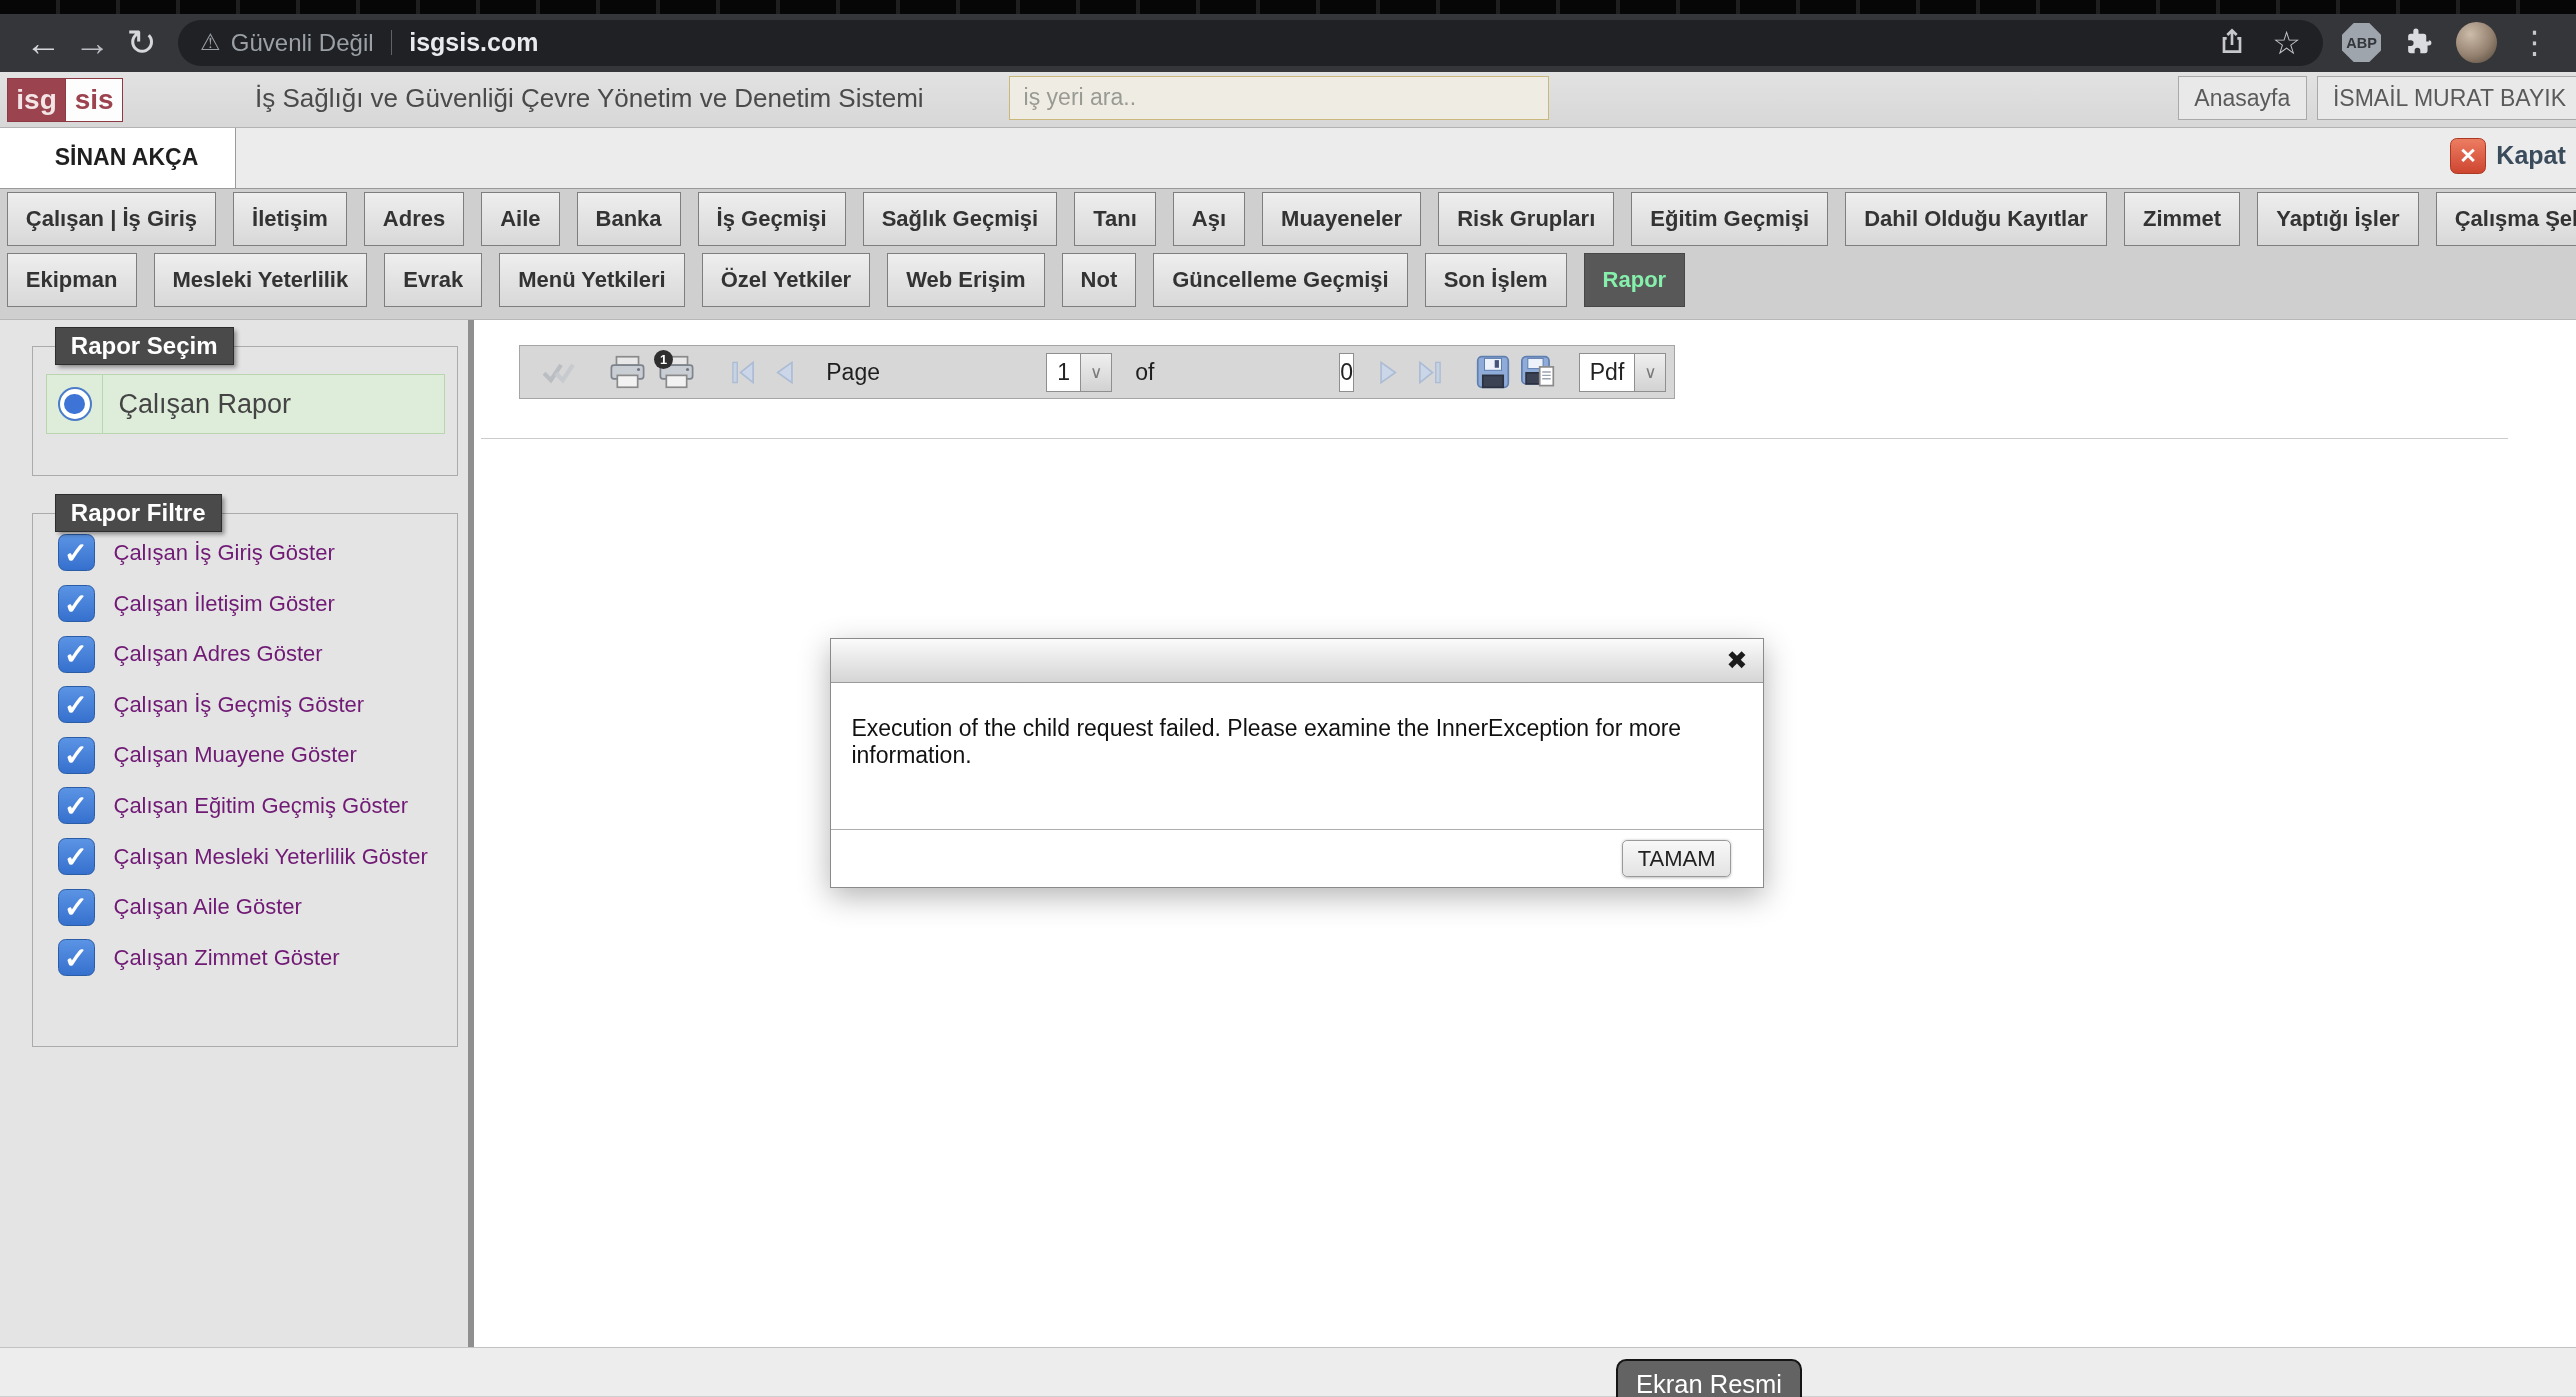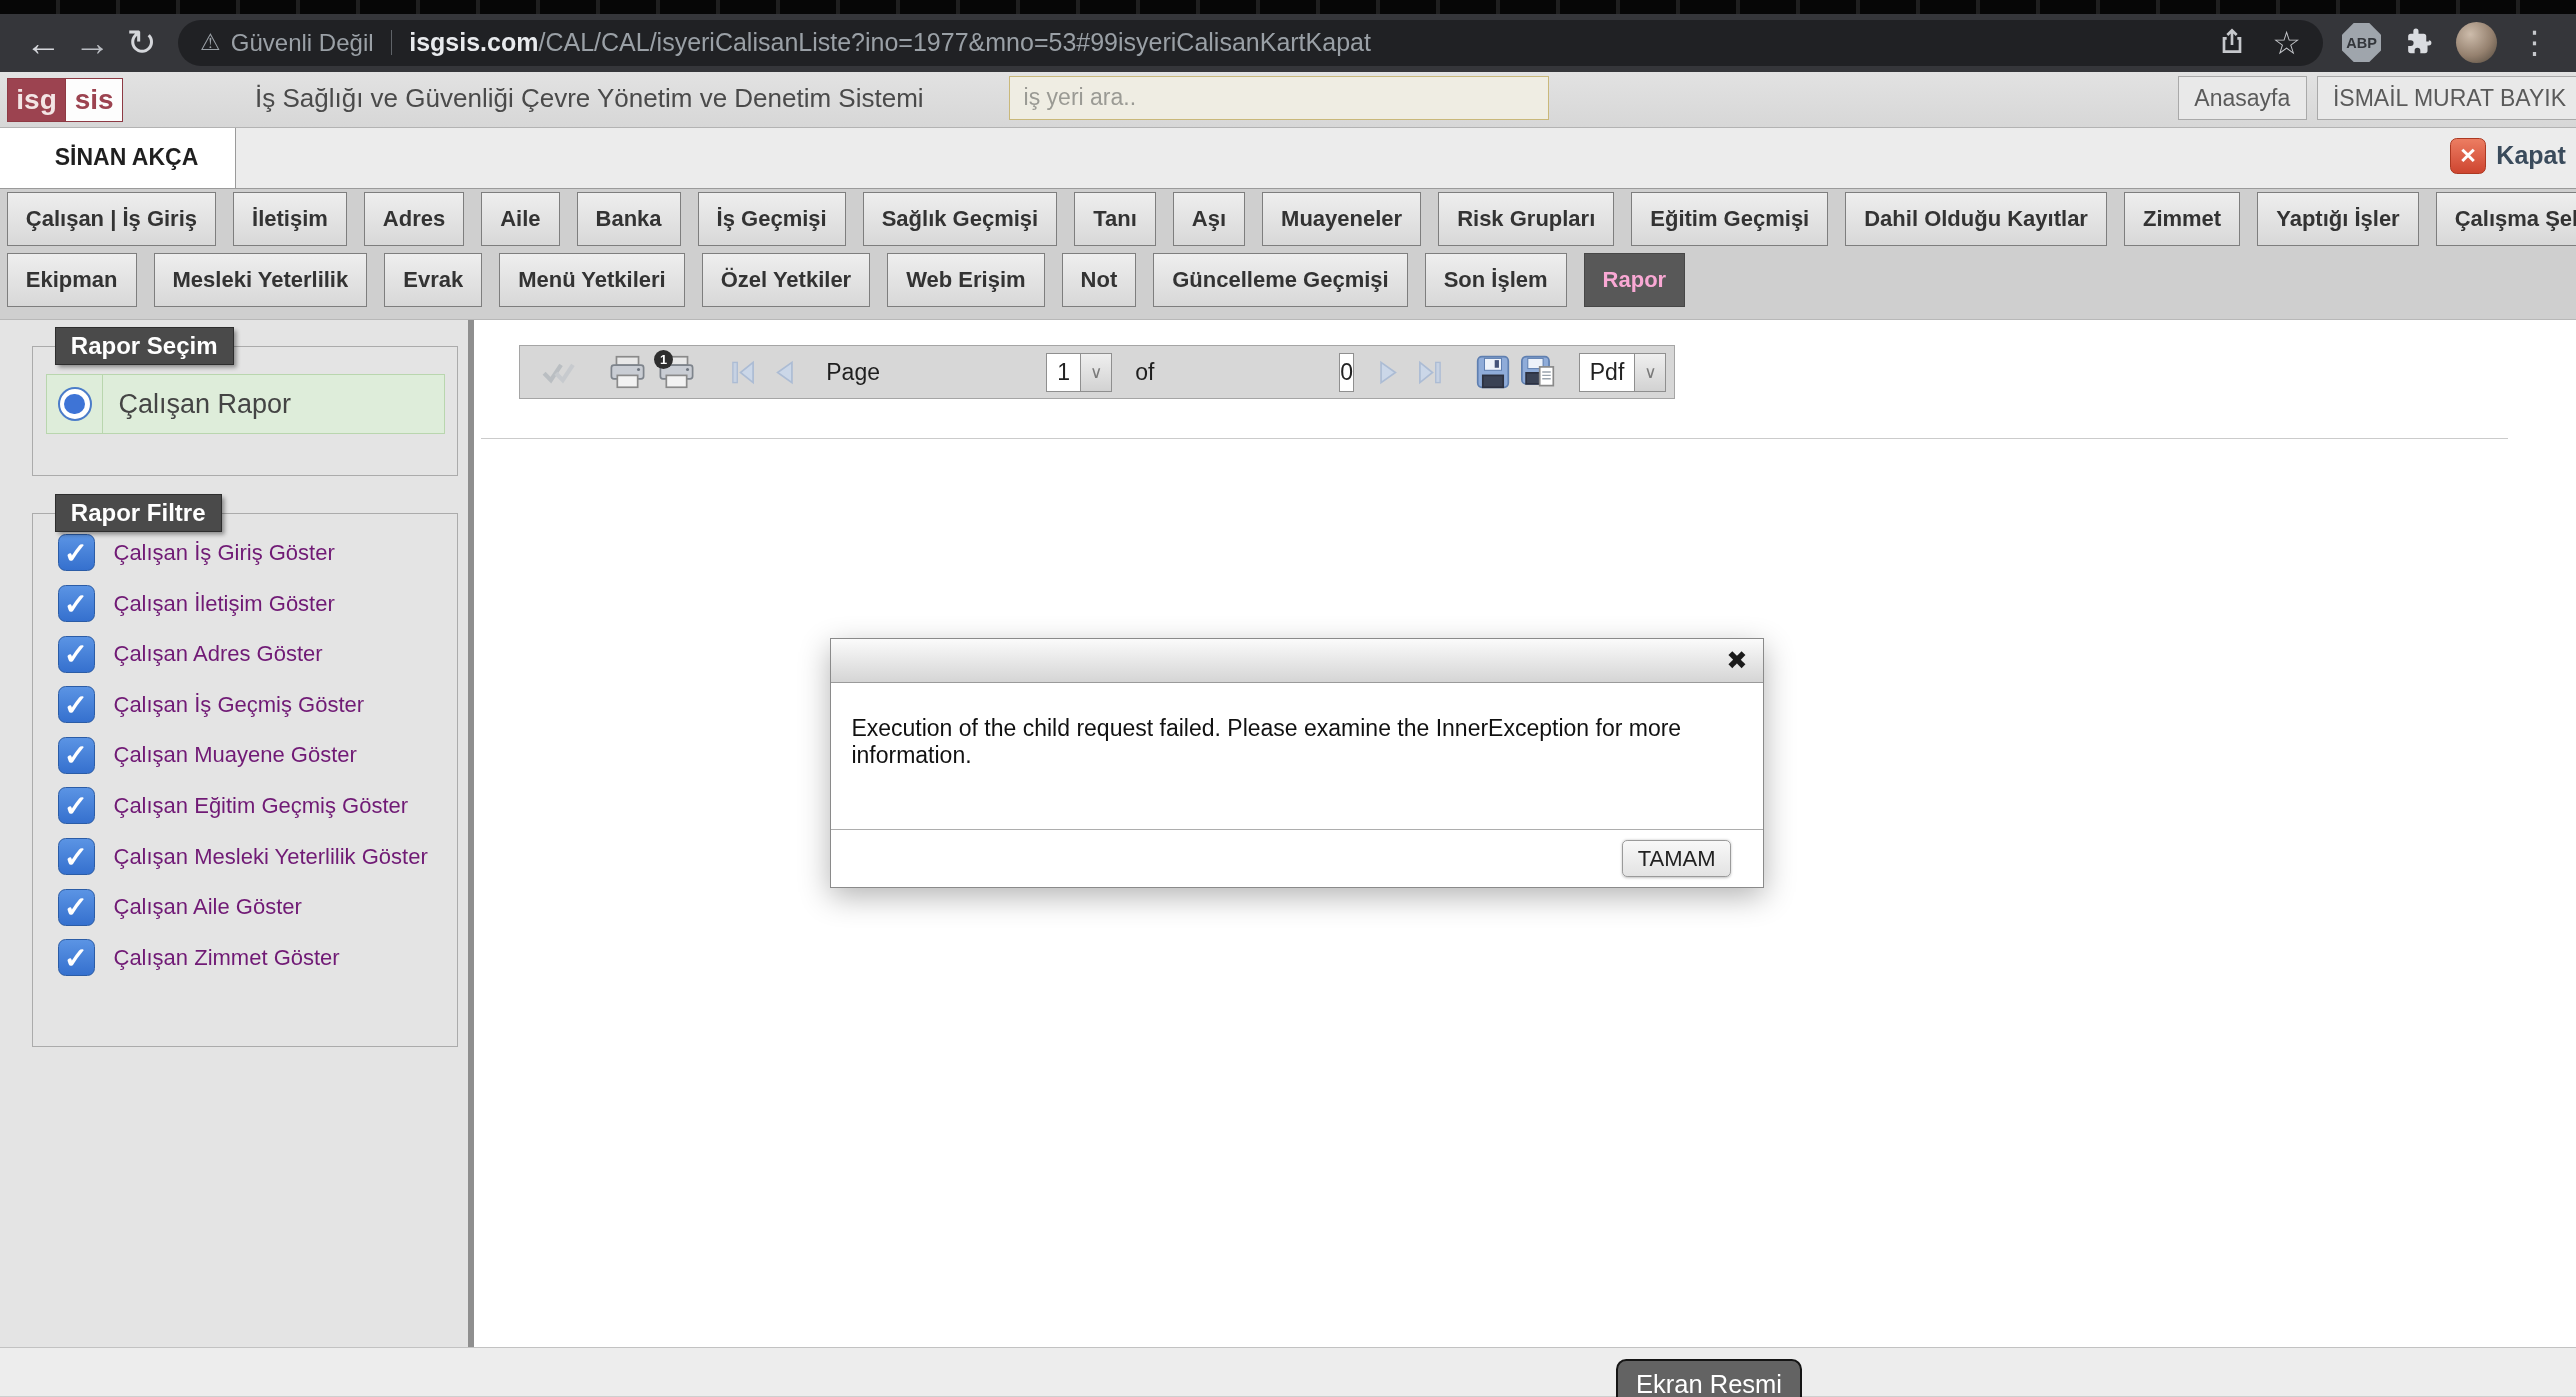--- a/index.html
+++ b/index.html
@@ -57,21 +57,21 @@
   .kapat-x { width:36px; height:36px; border-radius:6.8px;
     background:linear-gradient(#EC7D62,#CE4530); border:1.7px solid #AC3922; color:#FFF;
     font-weight:bold; font-size:21px; display:flex; align-items:center; justify-content:center; }
   .kapat-label { font-size:25px; font-weight:bold; color:#3A4B5C; }
 
   
   .tabs { background:#CFCFCF; padding:3.4px 6.8px 5.1px; border-bottom:0.9px solid #B8B8B8; }
   .tab-row { display:flex; gap:17px; margin-bottom:7px;font-weight:bold; }
   .tab { border:1.7px solid #7E7E7E; background:linear-gradient(#EEEEEE,#D8D8D8); color:#333;
     font-size:22px; padding:0 18px; height:54px; display:flex; align-items:center; white-space:nowrap; }
-  .tab.active { background:#585858; color:#f9a8d4; border-color:#474747; }
+  .tab.active { background:#585858; color:#86efac; border-color:#474747; }
 
   
   .workspace { position:relative; height:1027px; background:#FFF; overflow:visible; }
   .sidebar { position:absolute; left:0; top:0; width:474px; height:100%;
     background:#E4E4E4; border-right:6.8px solid #8F8F8F; }
   .panel { position:relative; margin-left:31.5px; margin-right:10.2px; border:1.7px solid #ABABAB; background:#E4E4E4; }
   .panel-secim { margin-top:26px; height:130px; }
   .panel-filtre { margin-top:37px; height:534px;padding-left:8px; }
   .panel-badge { position:absolute; top:-20.4px; left:22px; background:#4A4A4A; border:1.7px solid #2E2E2E;
     color:#FFF; font-weight:bold; font-size:24px; padding:4.3px 15.3px; box-shadow:2.6px 2.6px 4.3px rgba(0,0,0,.4); }
@@ -141,21 +141,20 @@
 
   <div class="chrome">
     <div class="nav-btn">←</div>
     <div class="nav-btn fwd">→</div>
     <div class="nav-btn">↻</div>
     <div class="omnibox">
       <span class="warn-icon">⚠</span>
       <span class="sec-label">Güvenli Değil</span>
       <span class="om-sep"></span>
       <span class="url-domain">isgsis.com</span>
-      <span class="url-path">/CAL/CAL/isyeriCalisanListe?ino=1977&amp;mno=53#99isyeriCalisanKartKapat</span>
       <span class="om-right">
         <span>
           <svg width="32" height="32" viewBox="0 0 24 24">
               <path d="M8 10H6v10h12V10h-2" fill="none" stroke="#C6C8CC" stroke-width="2"></path>
               <path d="M12 15V4M8.5 7.5L12 4l3.5 3.5" fill="none" stroke="#C6C8CC" stroke-width="2"></path>
             </svg>
         </span>
         <span class="star-icon">☆</span>
       </span>
     </div>

